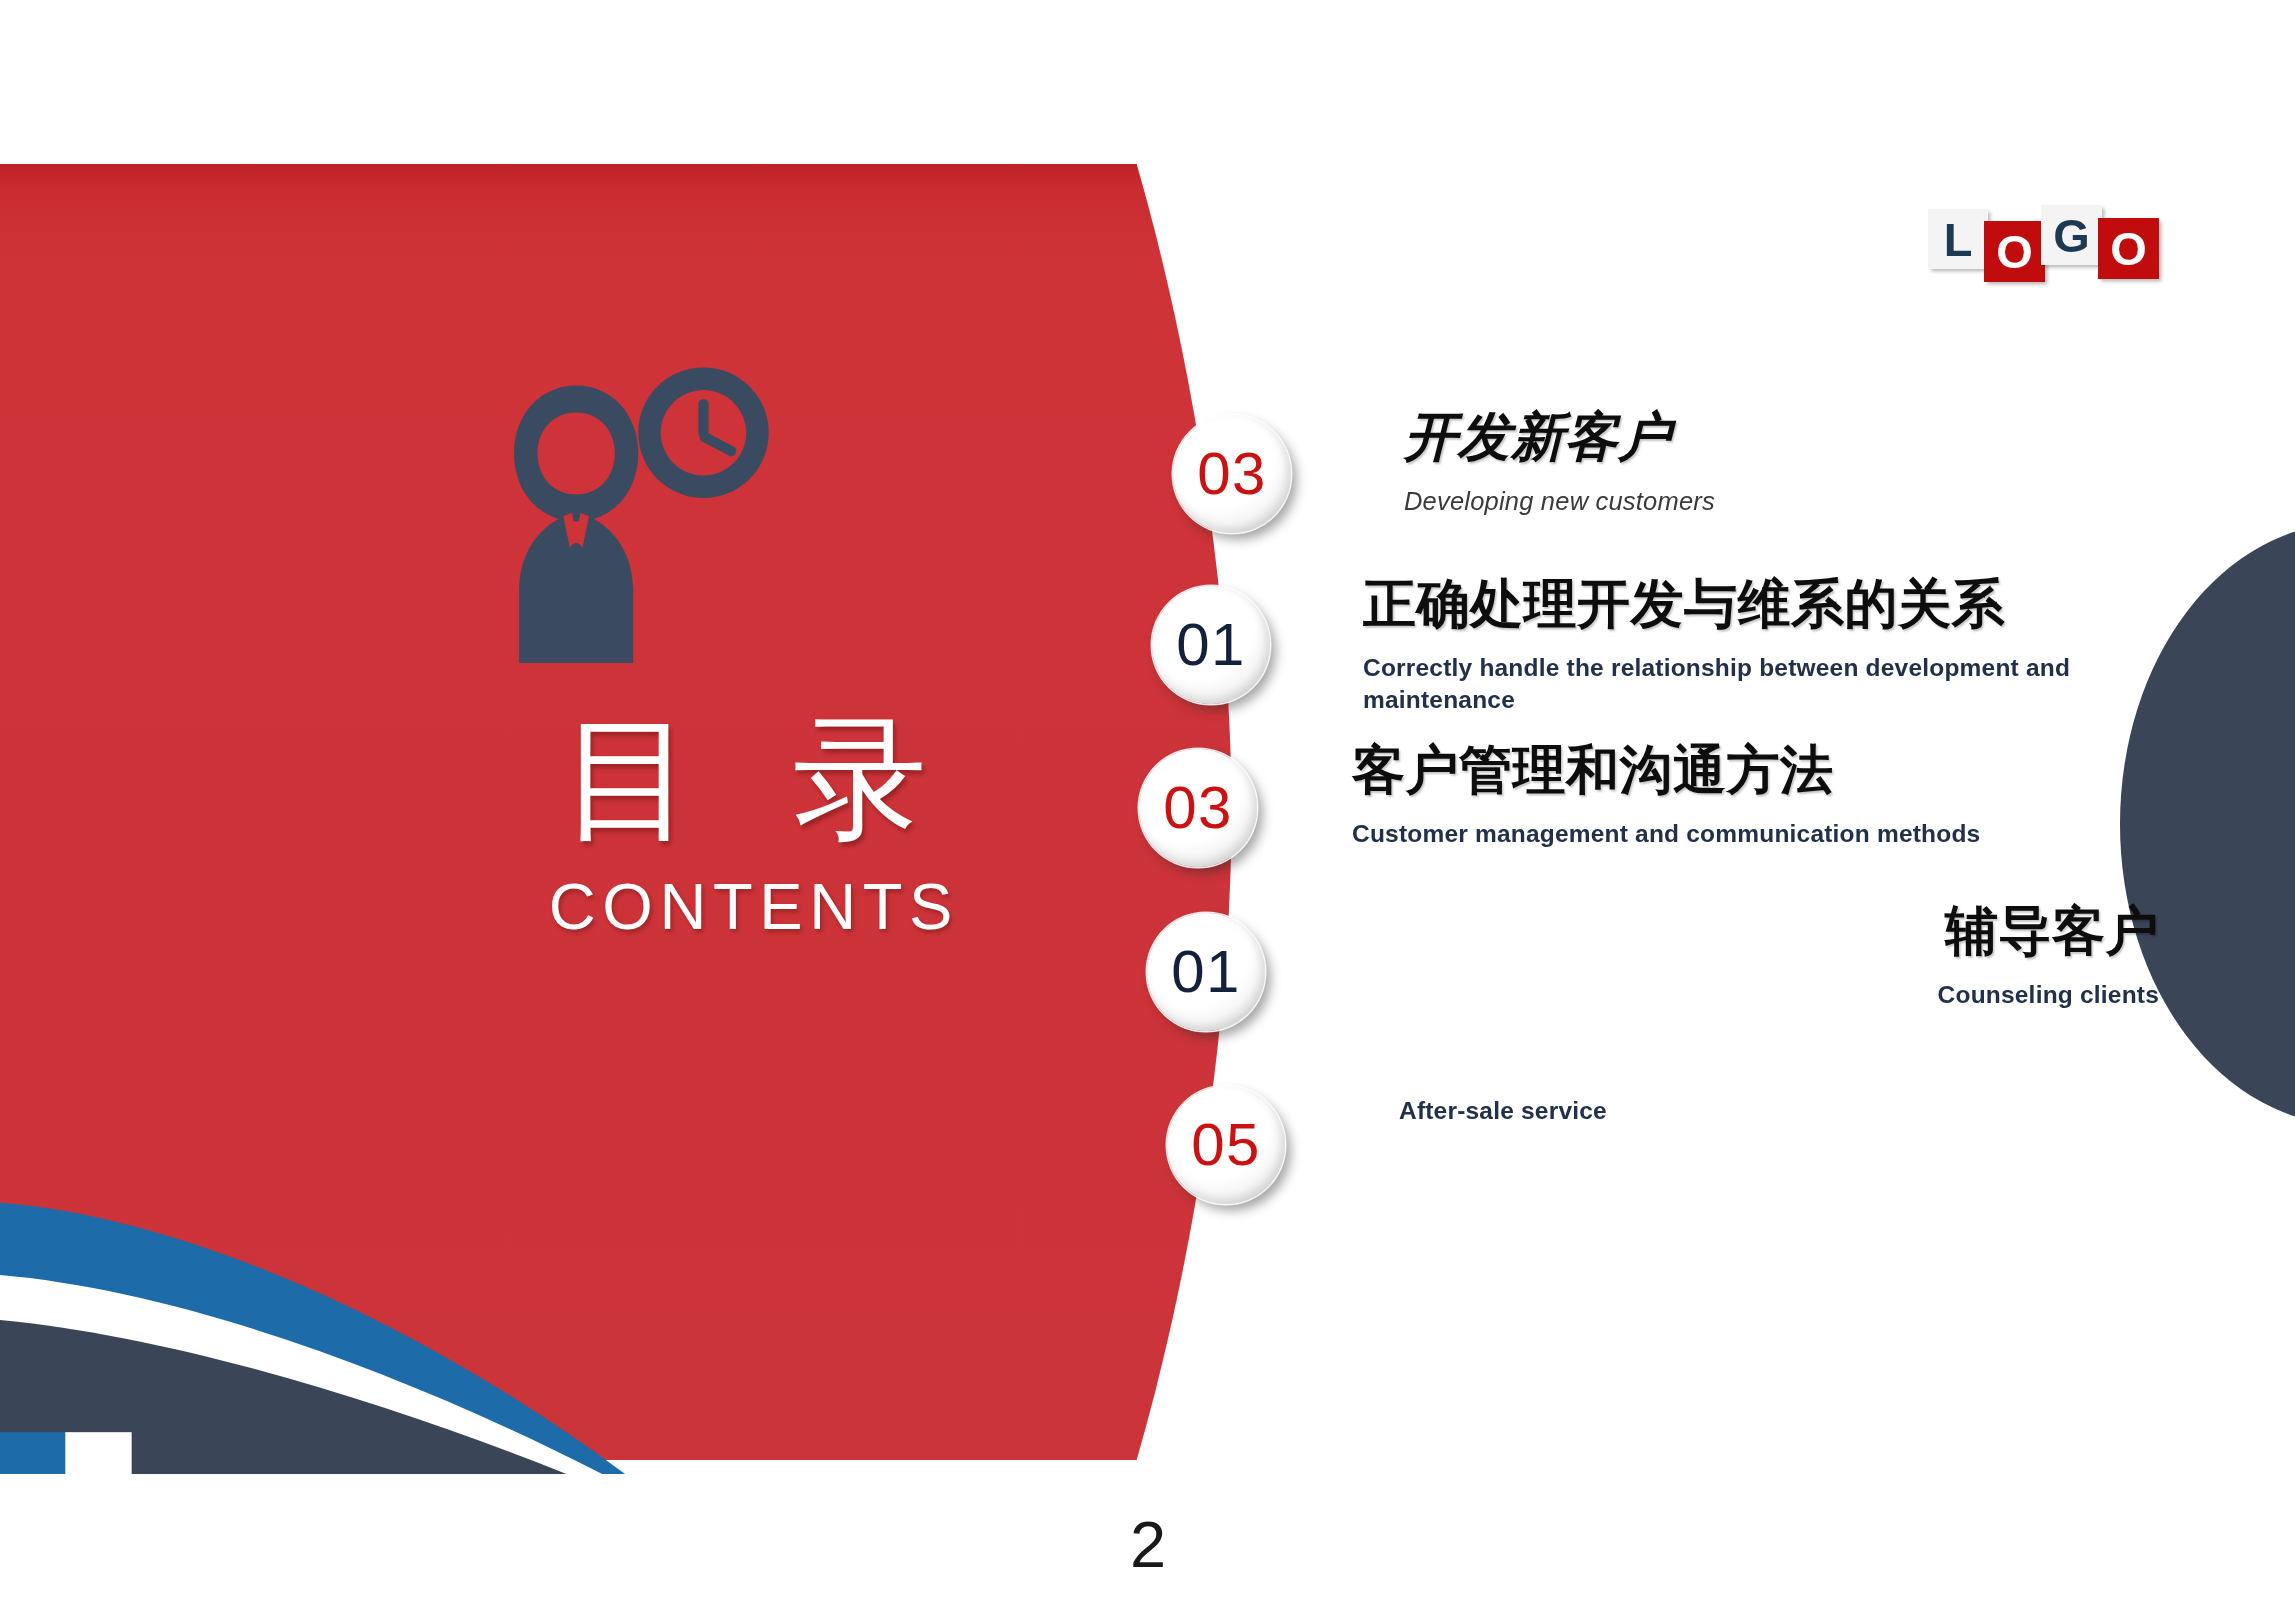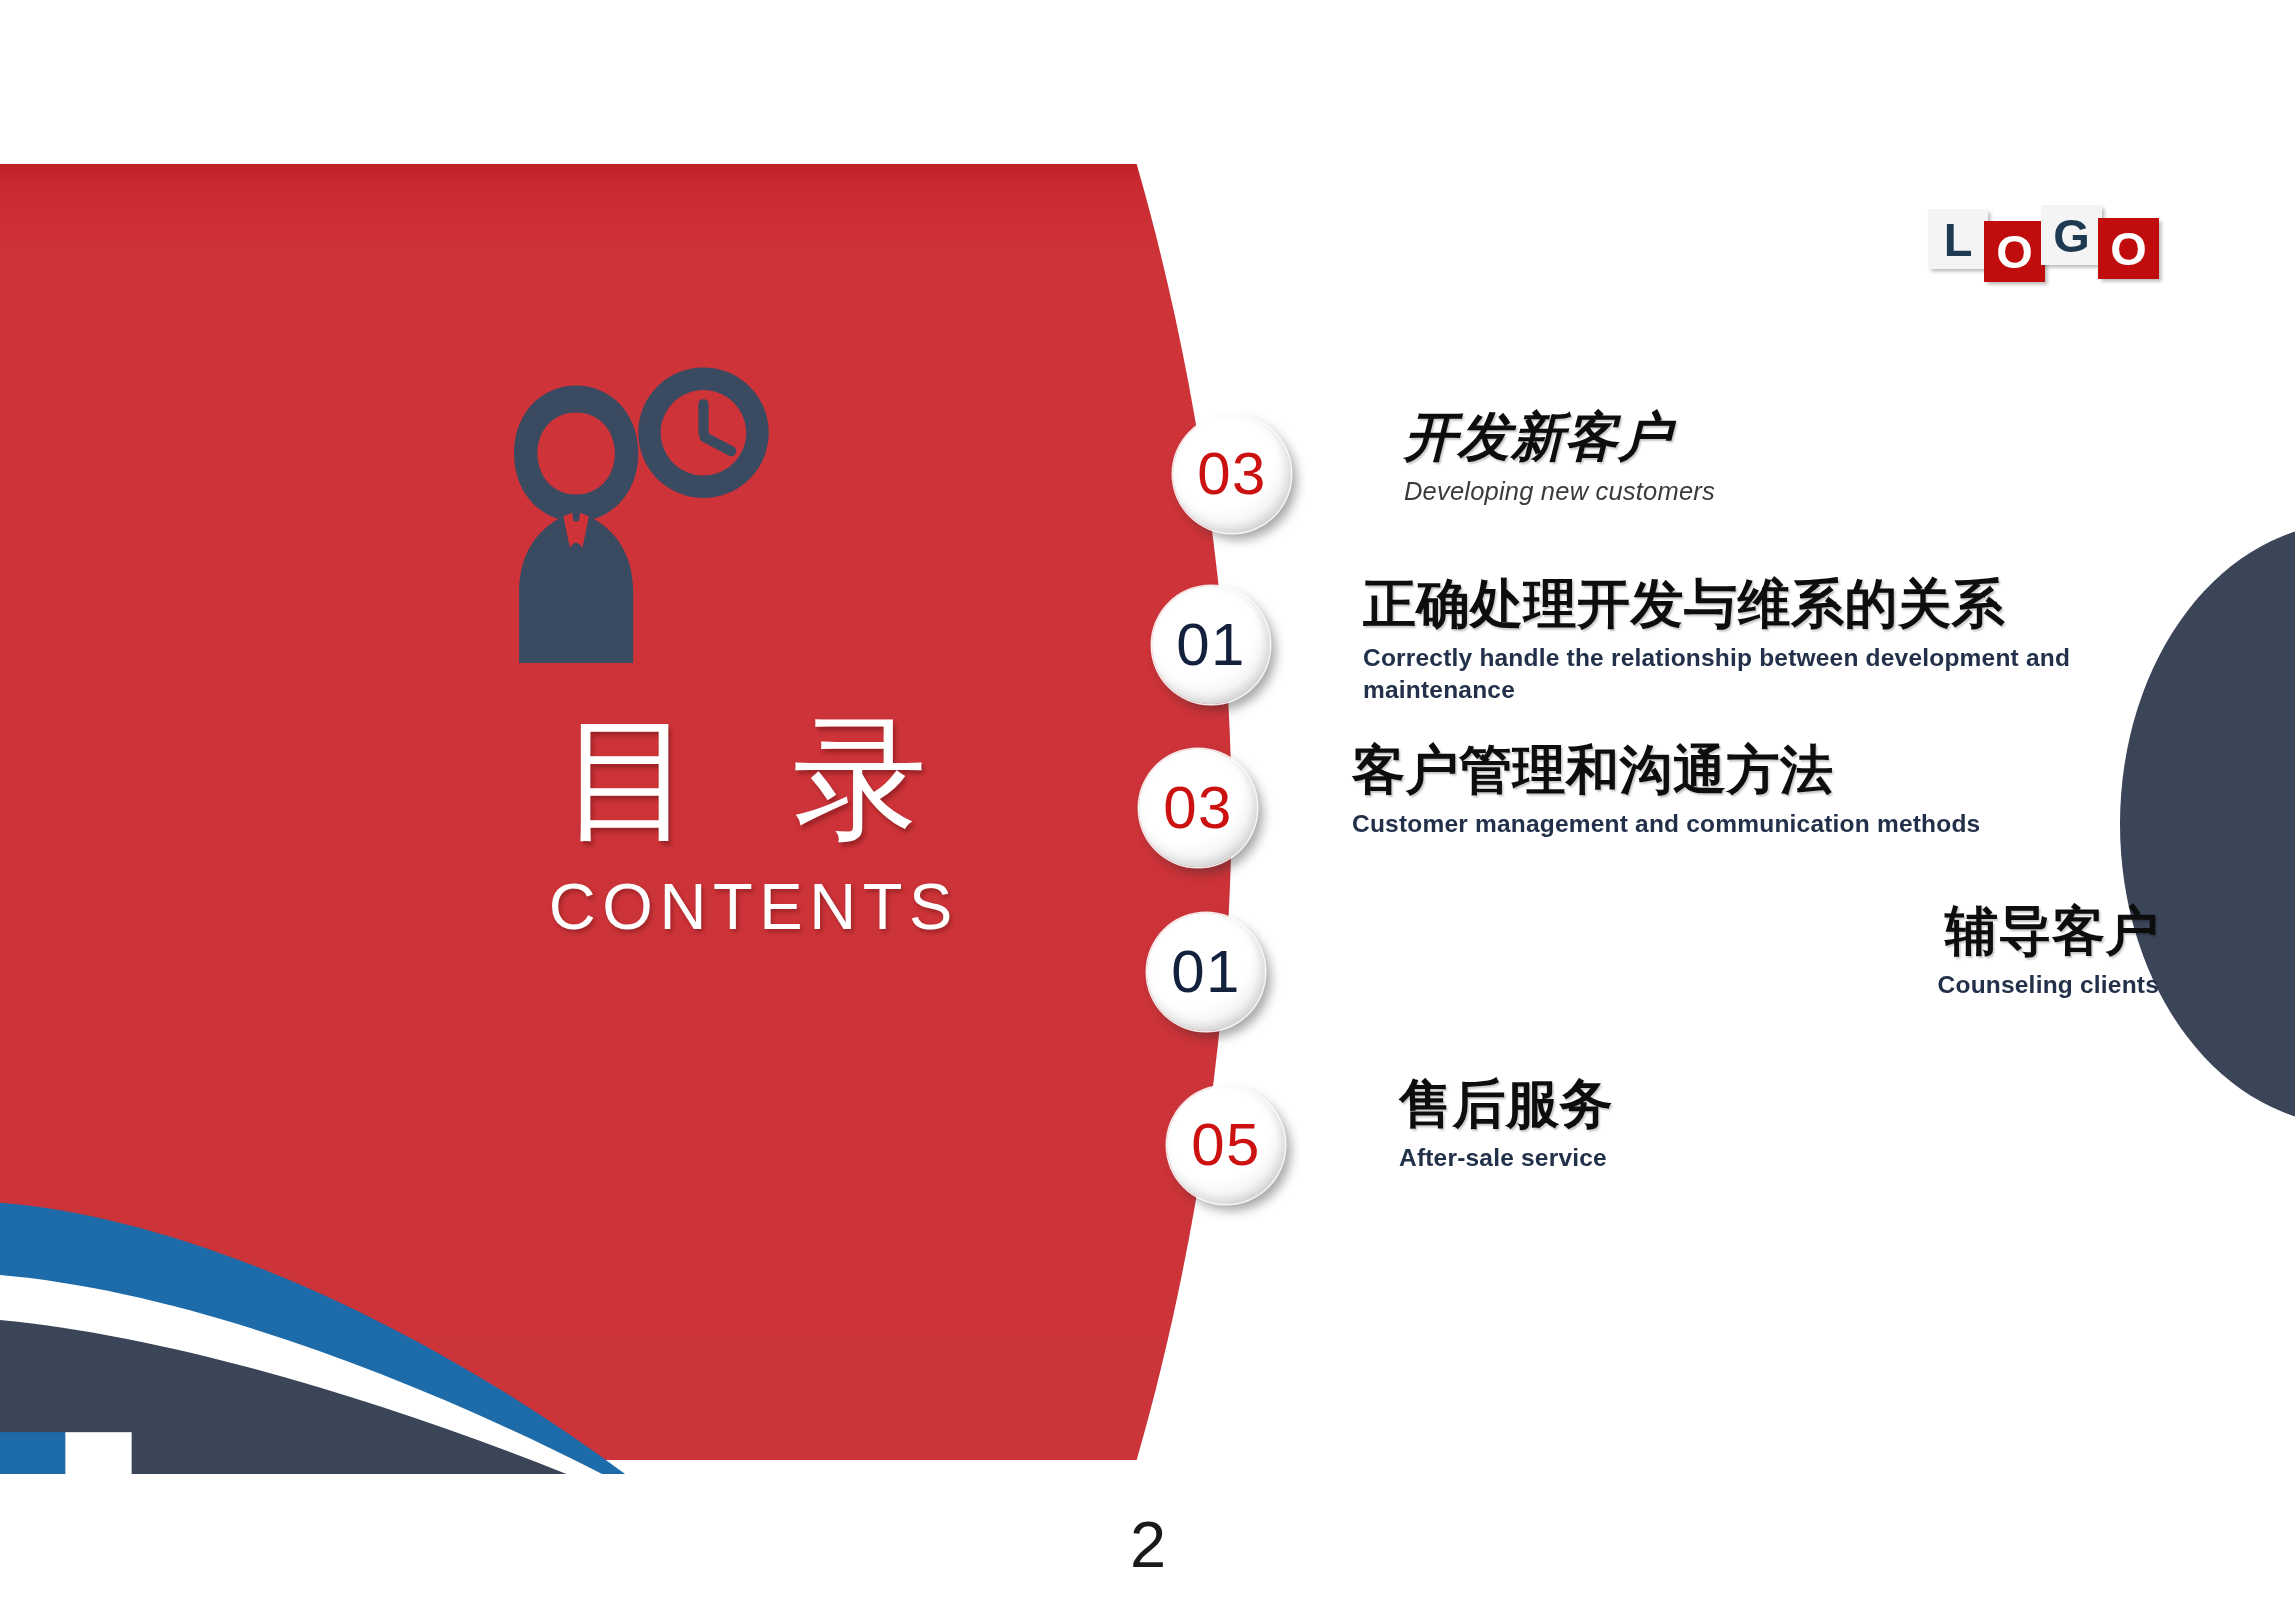--- a/index.html
+++ b/index.html
@@ -86,21 +86,21 @@
     font-family:"Liberation Sans","DejaVu Sans",sans-serif;
     font-weight:700;color:#0D0D0D;
     font-size:53px;line-height:1.08;letter-spacing:0.5px;
     white-space:nowrap;
     text-shadow:1.5px 1.5px 2px rgba(0,0,0,.22);
   }
   .ag-sub{
     font-family:"Liberation Sans","DejaVu Sans",sans-serif;
     font-weight:700;color:#22304A;
     font-size:24.5px;line-height:1.28;letter-spacing:0.2px;
-    margin-top:10px;max-width:796px;
+    margin-top:20px;max-width:796px;
   }
   .ag-sub.light{font-weight:400;color:#3A3A3A;font-size:25.5px;}
 
   
   .page-num{
     position:absolute;left:1097px;top:1507px;width:102px;text-align:center;
     font-family:"Liberation Sans","DejaVu Sans",sans-serif;
     font-size:65px;color:#1A1A1A;z-index:8;
   }
 </style>
@@ -218,21 +218,20 @@
         <div class="ag-title">辅导客户</div>
         <div class="ag-sub">Counseling clients</div>
       </div>
     </div>
 
     <div class="agenda-row">
       <div class="badge" style="left:1167px;top:1086px;">
         <span class="num-red">05</span>
       </div>
       <div class="agenda-text" style="left:1399px;top:1075px;width:796px;">
-        <div class="ag-title">售后服务</div>
         <div class="ag-sub">After-sale service</div>
       </div>
     </div>
 
   </div>
 
   <div class="page-num">2</div>
 
 </div>
 

